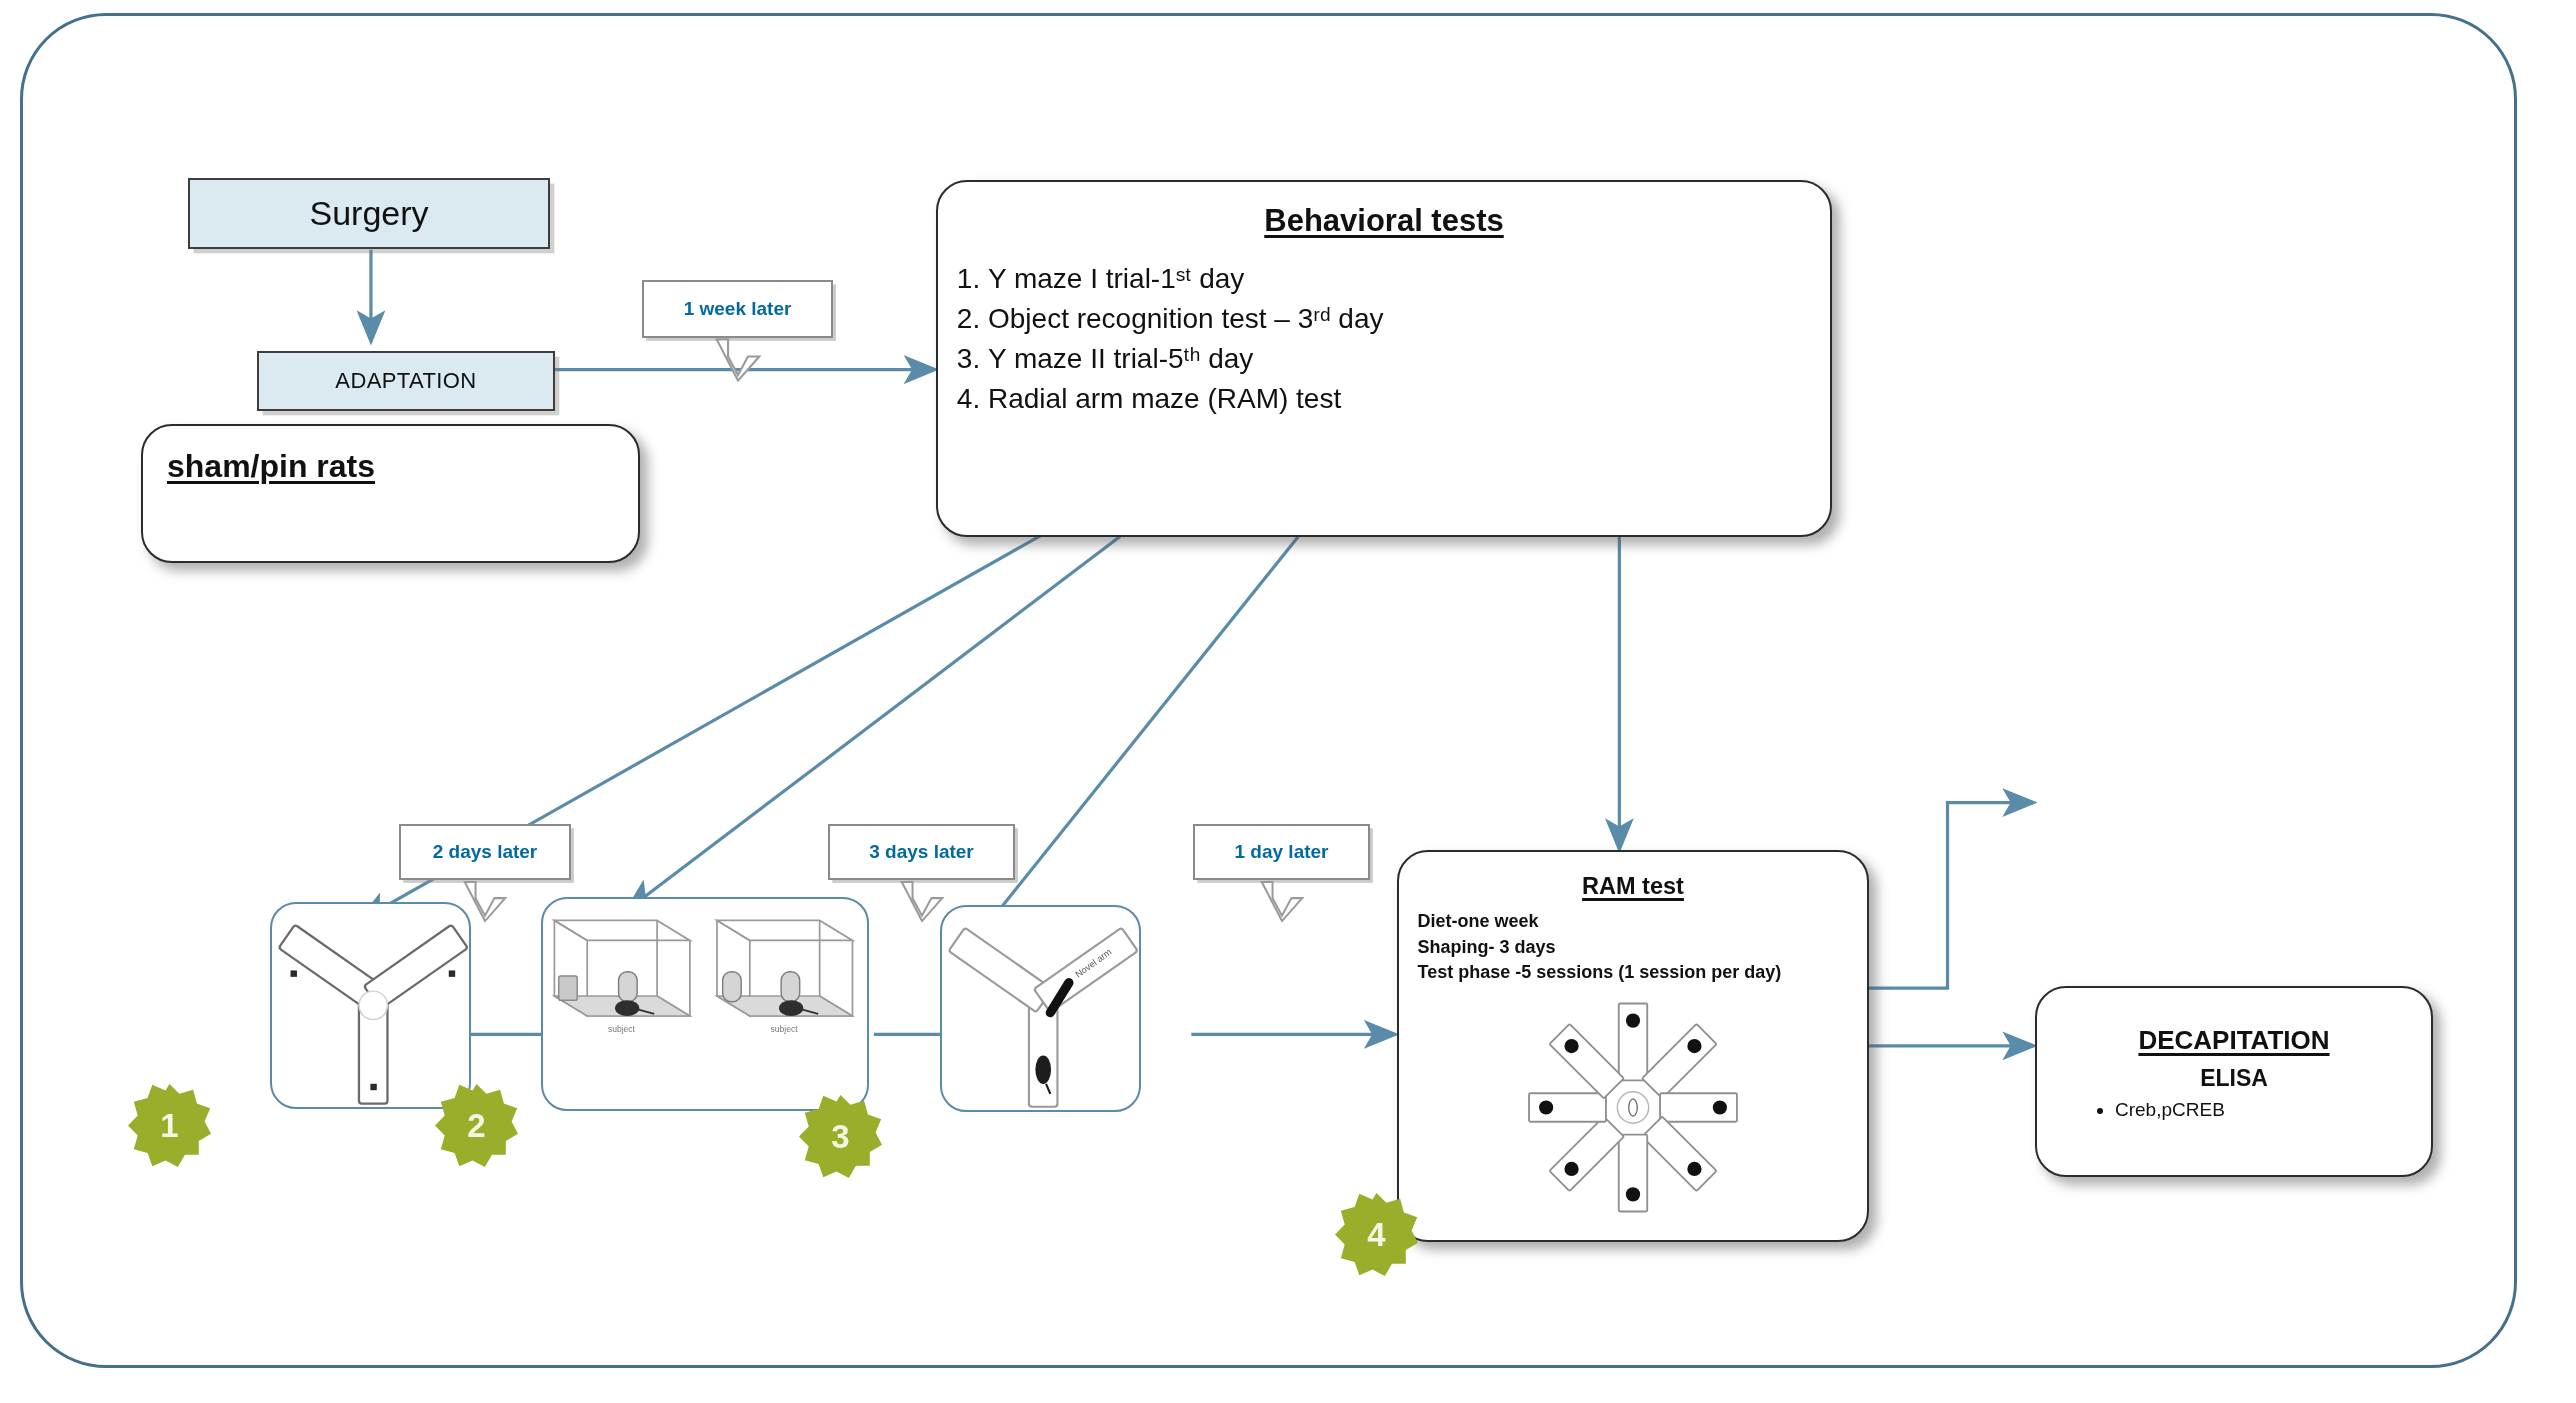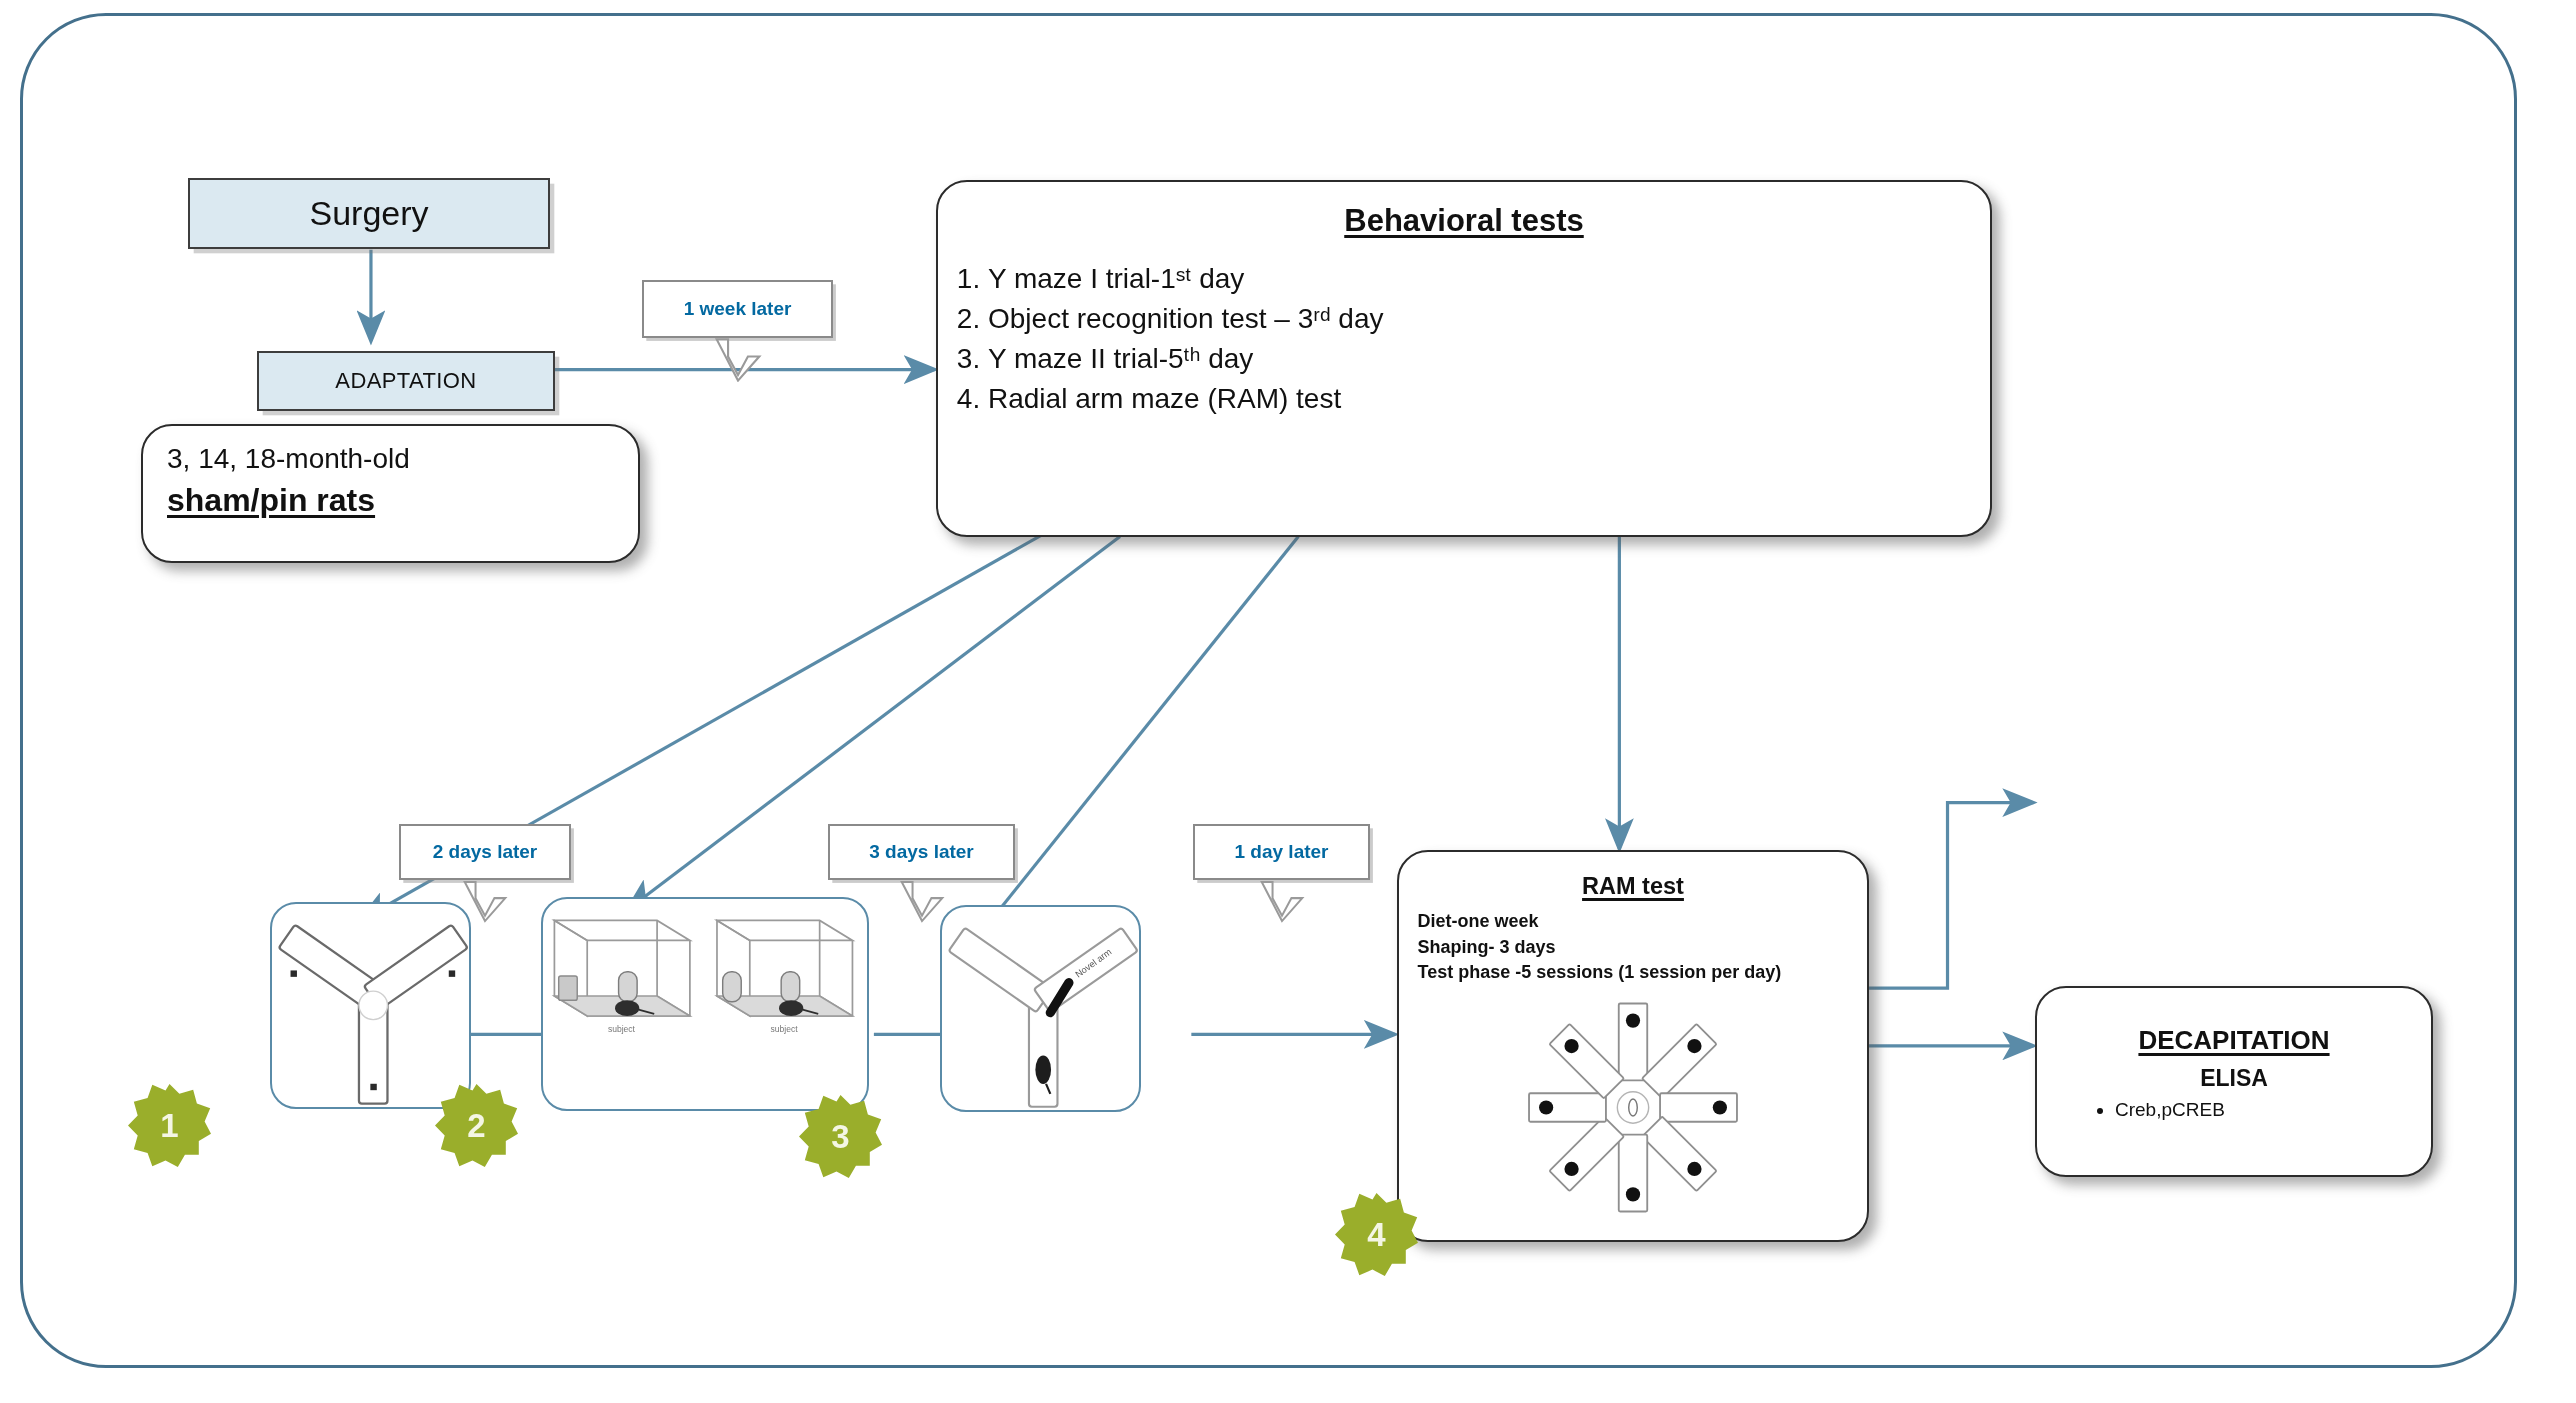--- a/index.html
+++ b/index.html
@@ -115,32 +115,31 @@
 
   <div class="node bluebox" style="left:188px;top:178px;width:362px;height:71px;">
     <span class="t" style="font-size:34px;">Surgery</span>
   </div>
 
   <div class="node bluebox" style="left:257px;top:351px;width:298px;height:60px;">
     <span class="t" style="font-size:22px;letter-spacing:0.4px;">ADAPTATION</span>
   </div>
 
   <div class="node rbox" style="left:141px;top:424px;width:499px;height:139px;padding:15.7px 24px;">
-    <div style="font-size:28px;line-height:1.22;">3, 14, 18-month-old</div>
     <div class="heading" style="font-size:32px;line-height:1.25;margin-top:4.3px;">sham/pin rats</div>
   </div>
 
   <div class="callout" style="left:642px;top:280px;width:191px;">
     <div class="cbody" style="height:58px;">1 week later</div>
     <svg class="cstem" width="57" height="44" style="top:58px;" viewBox="0 0 80 62">
       <path d="M10,2 L26,2 L26,26 L40,52 L54,26 L70,26 L40,60 Z" fill="#ffffff" stroke="#9a9a9a" stroke-width="3"></path>
     </svg>
   </div>
 
-  <div class="node rbox" style="left:936px;top:180px;width:1056px;height:357px;padding:21.4px 0 0 0;">
+  <div class="node rbox" style="left:936px;top:180px;width:896px;height:357px;padding:21.4px 0 0 0;">
     <div class="heading" style="text-align:center;font-size:31px;">Behavioral tests</div>
     <ol class="ol" style="margin-top:24px;">
       <li>Y maze I trial-1ˢᵗ day</li>
       <li>Object recognition test – 3ʳᵈ day</li>
       <li>Y maze II trial-5ᵗʰ day</li>
       <li>Radial arm maze (RAM) test</li>
     </ol>
   </div>
 
   <div class="callout" style="left:399px;top:824px;width:172px;">

